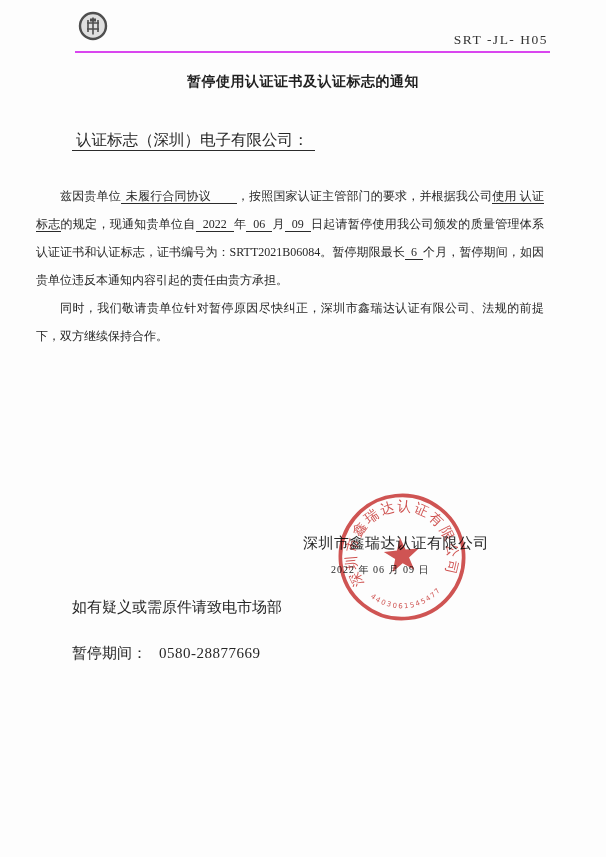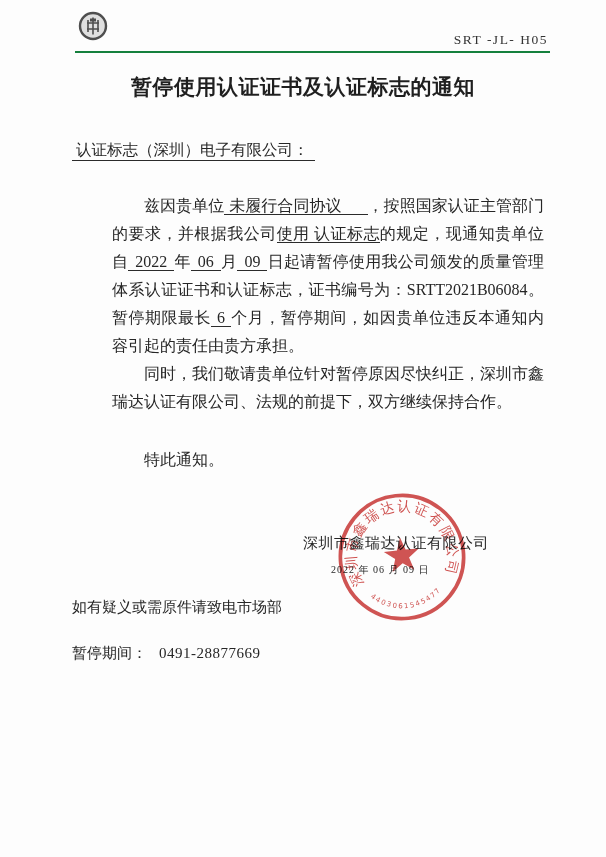--- a/index.html
+++ b/index.html
@@ -1,30 +1,30 @@
 <!DOCTYPE html>
 <html><head>
 <meta charset="utf-8">
 <style>
   html,body{margin:0;padding:0;background:#e9e9e9;}
   .page{
     position:relative;width:606px;height:857px;background:#fdfdfd;
     font-family:"Liberation Serif","DejaVu Serif",serif;color:#262626;
     overflow:hidden;margin:0 auto;
   }
-  .header{position:relative;margin:0 56px 1px 75px;height:51px;border-bottom:2px solid #15803d;}
+  .header{position:relative;margin:0 56px 1px 75px;height:51px;border-bottom:2px solid #d946ef;}
   .logo{position:absolute;left:3px;top:11px;width:30px;height:30px;}
   .doc-code{
     position:absolute;right:2px;bottom:3px;font-size:13.5px;letter-spacing:1.5px;color:#333;
     font-family:"Liberation Serif","DejaVu Serif",serif;
   }
-  .title{margin-top:20px;text-align:center;font-size:21px;font-weight:bold;letter-spacing:.5px;color:#1f1f1f;}
+  .title{margin-top:20px;text-align:center;font-size:14px;font-weight:bold;letter-spacing:.5px;color:#1f1f1f;}
   .recipient{margin:39px 60px 0 72px;font-size:15.5px;}
   .recipient .u-recipient{border-bottom:1px solid #2b2b2b;padding:0 6px 2px 4px;}
-  .body-text{margin:0 62px 0 112px;font-size:16px;line-height:28px;text-align:justify;}
+  .body-text{margin:0 62px 0 36px;font-size:12px;line-height:28px;text-align:justify;}
   .para{margin:0;text-indent:2em;}
   .para.first{margin-top:31px;}
   .para.notice{margin-top:30px;}
   .blank{border-bottom:1px solid #2b2b2b;}
   .pad-wide{padding:0 26px 0 5px;}
   .pad-num{padding:0 7px;}
   .pad-sm{padding:0 6px;}
   .sig-company{position:absolute;left:303px;top:534px;font-size:15px;letter-spacing:.5px;}
   .sig-date{position:absolute;left:331px;top:563px;font-size:10px;letter-spacing:1px;}
   .stamp{position:absolute;left:325px;top:480px;width:154px;height:154px;
@@ -50,21 +50,20 @@
 
   <div class="title">暂停使用认证证书及认证标志的通知</div>
 
   <div class="recipient">
     <span class="u-recipient">认证标志（深圳）电子有限公司：</span>
   </div>
 
   <div class="body-text">
     <p class="para first"><span>兹因贵单位</span><span class="blank pad-wide">未履行合同协议</span><span>，按照国家认证主管部门的要求，并根据我公司</span><span class="blank">使用 认证标志</span><span>的规定，现通知贵单位自</span><span class="blank pad-num">2022</span><span>年</span><span class="blank pad-num">06</span><span>月</span><span class="blank pad-num">09</span><span>日起请暂停使用我公司颁发的质量管理体系认证证书和认证标志，证书编号为：SRTT2021B06084。暂停期限最长</span><span class="blank pad-sm">6</span><span>个月，暂停期间，如因贵单位违反本通知内容引起的责任由贵方承担。</span></p>
     <p class="para">同时，我们敬请贵单位针对暂停原因尽快纠正，深圳市鑫瑞达认证有限公司、法规的前提下，双方继续保持合作。</p>
-    <p class="para notice">特此通知。</p>
   </div>
 
   <div class="sig-company">深圳市鑫瑞达认证有限公司</div>
   <div class="sig-date">2022 年 06 月 09 日</div>
 
   <svg class="stamp" viewBox="0 0 150 150">
     <circle cx="75" cy="75" r="60" fill="none" stroke="#c93634" stroke-width="3.6"></circle>
     <path d="M75 56 L79.2 68.2 L92.1 68.4 L81.8 76.2 L85.6 88.6 L75 81.2 L64.4 88.6 L68.2 76.2 L57.9 68.4 L70.8 68.2 Z" fill="#c93634"></path>
     <defs>
       <path id="arcTop" d="M 32.7 90.4 A 45 45 0 1 1 117.3 90.4" fill="none"></path>
@@ -73,16 +72,16 @@
     <text font-size="13.5" fill="#c93634" letter-spacing="2" font-family="Liberation Serif, DejaVu Serif, serif">
       <textPath href="#arcTop" startOffset="50%" text-anchor="middle">深圳市鑫瑞达认证有限公司</textPath>
     </text>
     <text font-size="6.8" fill="#c93634" letter-spacing="1.6" font-family="DejaVu Sans, sans-serif">
       <textPath href="#arcBottom" startOffset="50%" text-anchor="middle">4403061545477</textPath>
     </text>
   </svg>
 
   <div class="footer-note">如有疑义或需原件请致电市场部</div>
   <div class="footer-phone">
-    <span>暂停期间：</span><span class="phone-num">0491-28877669</span>
+    <span>暂停期间：</span><span class="phone-num">0580-28877669</span>
   </div>
 
 </div>
 
 </body></html>

